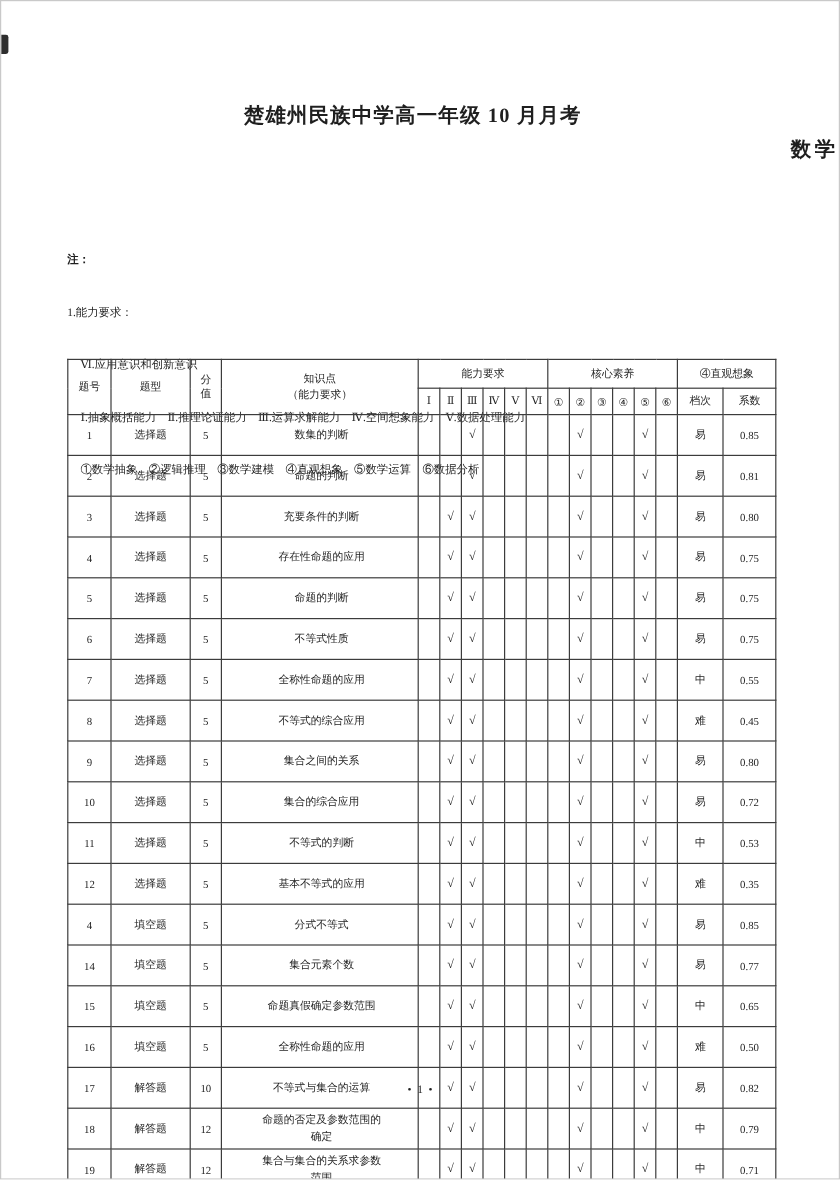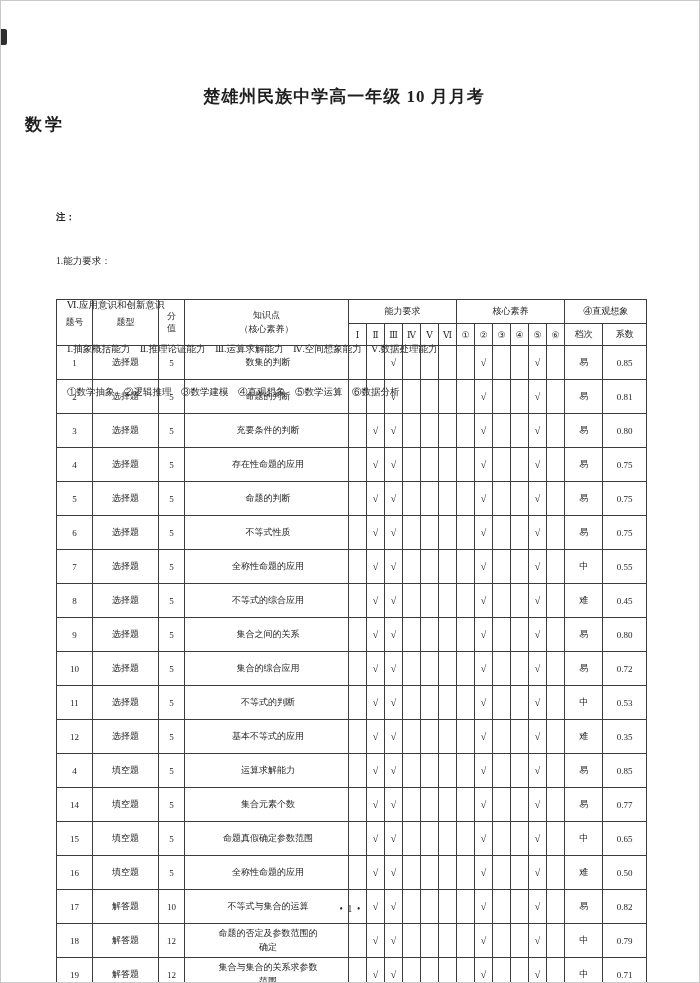--- a/index.html
+++ b/index.html
@@ -20,21 +20,21 @@
     background:#2e2e2e;
     border-radius:0 2px 2px 0;
   }
   .title {
     position:absolute; top:84px; left:0; right:12px;
     text-align:center;
     font-size:17px; font-weight:bold; letter-spacing:1px;
   }
   .subtitle {
     position:absolute; top:112px; left:0; right:0;
-    text-align:left;
+    text-align:right;
     font-size:17px; font-weight:bold; letter-spacing:3px;padding-left:24px;
   }
   .notes {
     position:absolute; top:180px; left:55px; right:40px;
     font-size:9.5px; line-height:14.6px;
     white-space:pre-wrap;
   }
   .notes .bold { font-weight:bold; }
   .note-indent { margin-left:11px; }
   .table-wrap { position:absolute; top:298px; left:55px; }
@@ -117,21 +117,21 @@
       </colgroup>
       <thead>
         <tr class="hrow-a">
           <th rowspan="2">题号</th>
           <th rowspan="2">题型</th>
           <th rowspan="2">
               <div class="vert">分值</div>
             </th>
           <th rowspan="2">
             <div class="khead">知识点</div>
-            <div class="khead">（核心素养）</div>
+            <div class="khead">（能力要求）</div>
           </th>
           <th colspan="6">能力要求</th>
           <th colspan="6">核心素养</th>
           <th colspan="2">④直观想象</th>
         </tr>
         <tr class="hrow-b">
           <th>Ⅰ</th>
           <th>Ⅱ</th>
           <th>Ⅲ</th>
           <th>Ⅳ</th>
@@ -385,21 +385,21 @@
             <td class="check"></td>
             <td class="check">√</td>
             <td class="check"></td>
             <td>难</td>
             <td>0.35</td>
           </tr>
           <tr>
             <td>4</td>
             <td>填空题</td>
             <td>5</td>
-            <td class="topic">运算求解能力</td>
+            <td class="topic">分式不等式</td>
             <td class="check"></td>
             <td class="check">√</td>
             <td class="check">√</td>
             <td class="check"></td>
             <td class="check"></td>
             <td class="check"></td>
             <td class="check"></td>
             <td class="check">√</td>
             <td class="check"></td>
             <td class="check"></td>

